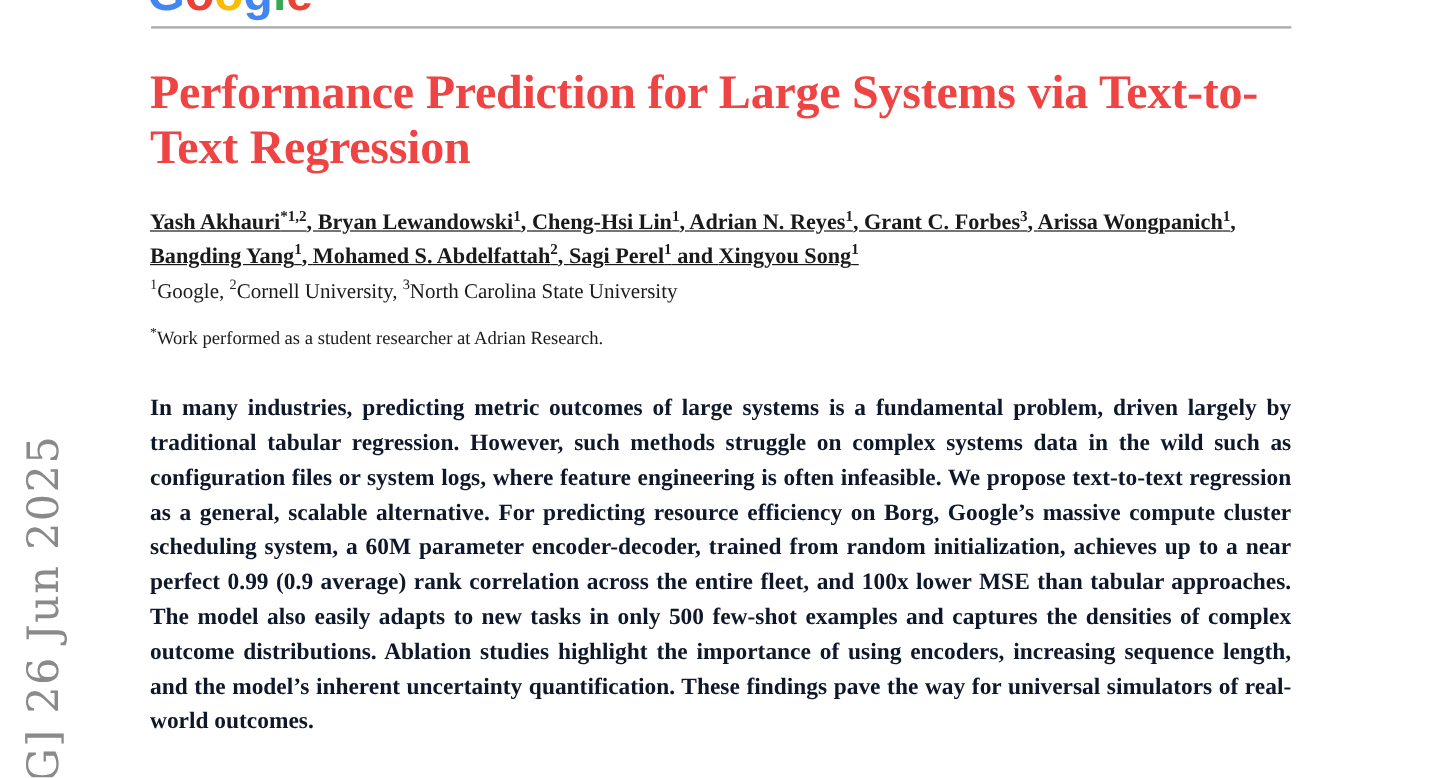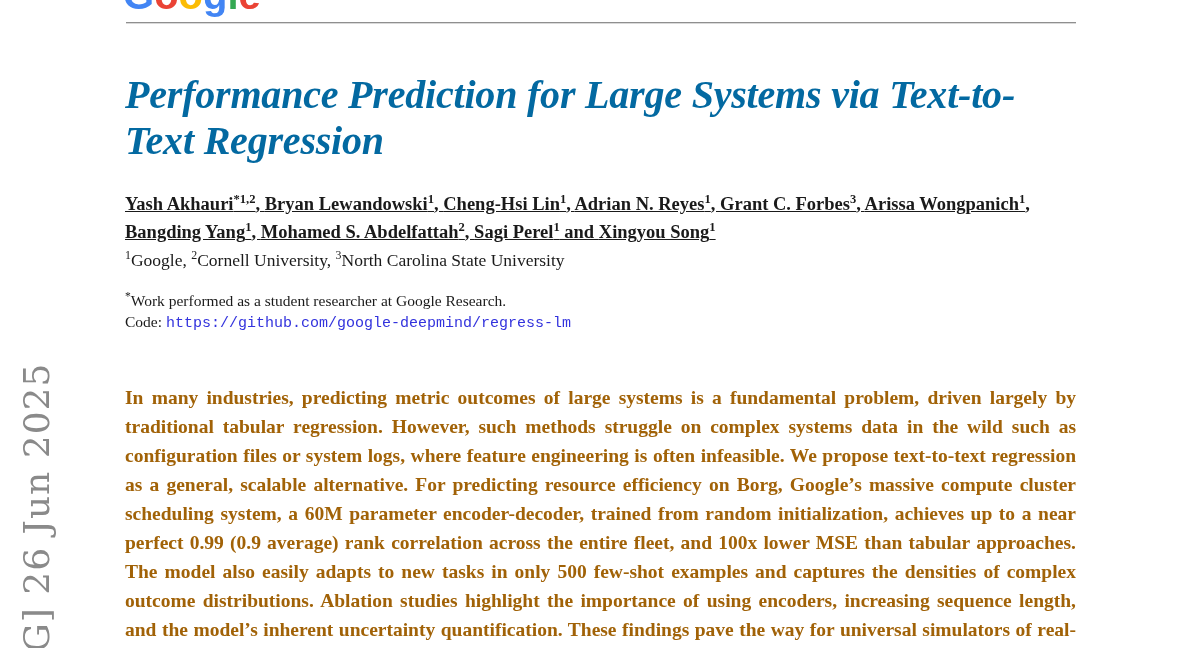--- a/index.html
+++ b/index.html
@@ -51,27 +51,26 @@
   }
 
   .content {
     position: absolute;
     left: 125px;
     width: 951px;
     top: 0;
   }
 
   .title {
-    margin-top: 72px;
+    margin-top: 54px;
     font-size: 40px;
     font-weight: bold;
     line-height: 1.16;
-    color: #0369a1;
+    color: #ef4444;
     letter-spacing: -0.2px;
-    font-style: italic;
   }
 
   .authors {
     margin-top: 26px;
     font-size: 18.5px;
     font-weight: bold;
     line-height: 1.5;
     color: #1a1a1a;
     text-decoration: underline;
   }
@@ -99,26 +98,26 @@
     line-height: 1.4;
     color: #1a1a1a;
   }
   .code-link {
     font-family: "Liberation Mono", "DejaVu Sans Mono", monospace;
     font-size: 15px;
     text-decoration: none;
   }
 
   .abstract {
-    margin-top: 49px;
+    margin-top: 33px;
     font-size: 19.5px;
     font-weight: bold;
     line-height: 29px;
     text-align: justify;
-    color: #a16207;
+    color: #0f172a;
   }
 </style>
 </head>
 <body>
 
 <div class="page">
 
   <div class="watermark" style="color: rgb(138, 138, 138);">G]  26 Jun 2025</div>
 
   <div class="google-logo"><span style="color: rgb(66, 133, 244);">G</span><span style="color: rgb(234, 67, 53);">o</span><span style="color: rgb(251, 188, 5);">o</span><span style="color: rgb(66, 133, 244);">g</span><span style="color: rgb(52, 168, 83);">l</span><span style="color: rgb(234, 67, 53);">e</span></div>
@@ -126,20 +125,19 @@
   <div class="header-rule" style="background: rgb(143, 143, 143);"></div>
 
   <div class="content">
 
     <h1 class="title">Performance Prediction for Large Systems via Text-to-Text Regression</h1>
 
     <p class="authors"><span>Yash Akhauri<sup>*1,2</sup></span>, <span>Bryan Lewandowski<sup>1</sup></span>, <span>Cheng-Hsi Lin<sup>1</sup></span>, <span>Adrian N. Reyes<sup>1</sup></span>, <span>Grant C. Forbes<sup>3</sup></span>, <span>Arissa Wongpanich<sup>1</sup></span>, <span>Bangding Yang<sup>1</sup></span>, <span>Mohamed S. Abdelfattah<sup>2</sup></span>, <span>Sagi Perel<sup>1</sup></span> and <span>Xingyou Song<sup>1</sup></span></p>
 
     <p class="affiliations"><span><sup>1</sup>Google</span>, <span><sup>2</sup>Cornell University</span>, <span><sup>3</sup>North Carolina State University</span></p>
 
-    <p class="footnote"><sup>*</sup><span>Work performed as a student researcher at Google Research.</span></p>
+    <p class="footnote"><sup>*</sup><span>Work performed as a student researcher at Adrian Research.</span></p>
 
-    <p class="code-line"><span>Code: </span><a href="#" class="code-link" style="color: rgb(50, 50, 221);">https://github.com/google-deepmind/regress-lm</a></p>
 
     <p class="abstract">In many industries, predicting metric outcomes of large systems is a fundamental problem, driven largely by traditional tabular regression. However, such methods struggle on complex systems data in the wild such as configuration files or system logs, where feature engineering is often infeasible. We propose text-to-text regression as a general, scalable alternative. For predicting resource efficiency on Borg, Google’s massive compute cluster scheduling system, a 60M parameter encoder-decoder, trained from random initialization, achieves up to a near perfect 0.99 (0.9 average) rank correlation across the entire fleet, and 100x lower MSE than tabular approaches. The model also easily adapts to new tasks in only 500 few-shot examples and captures the densities of complex outcome distributions. Ablation studies highlight the importance of using encoders, increasing sequence length, and the model’s inherent uncertainty quantification. These findings pave the way for universal simulators of real-world outcomes.</p>
 
   </div>
 </div>
 
 </body></html>

